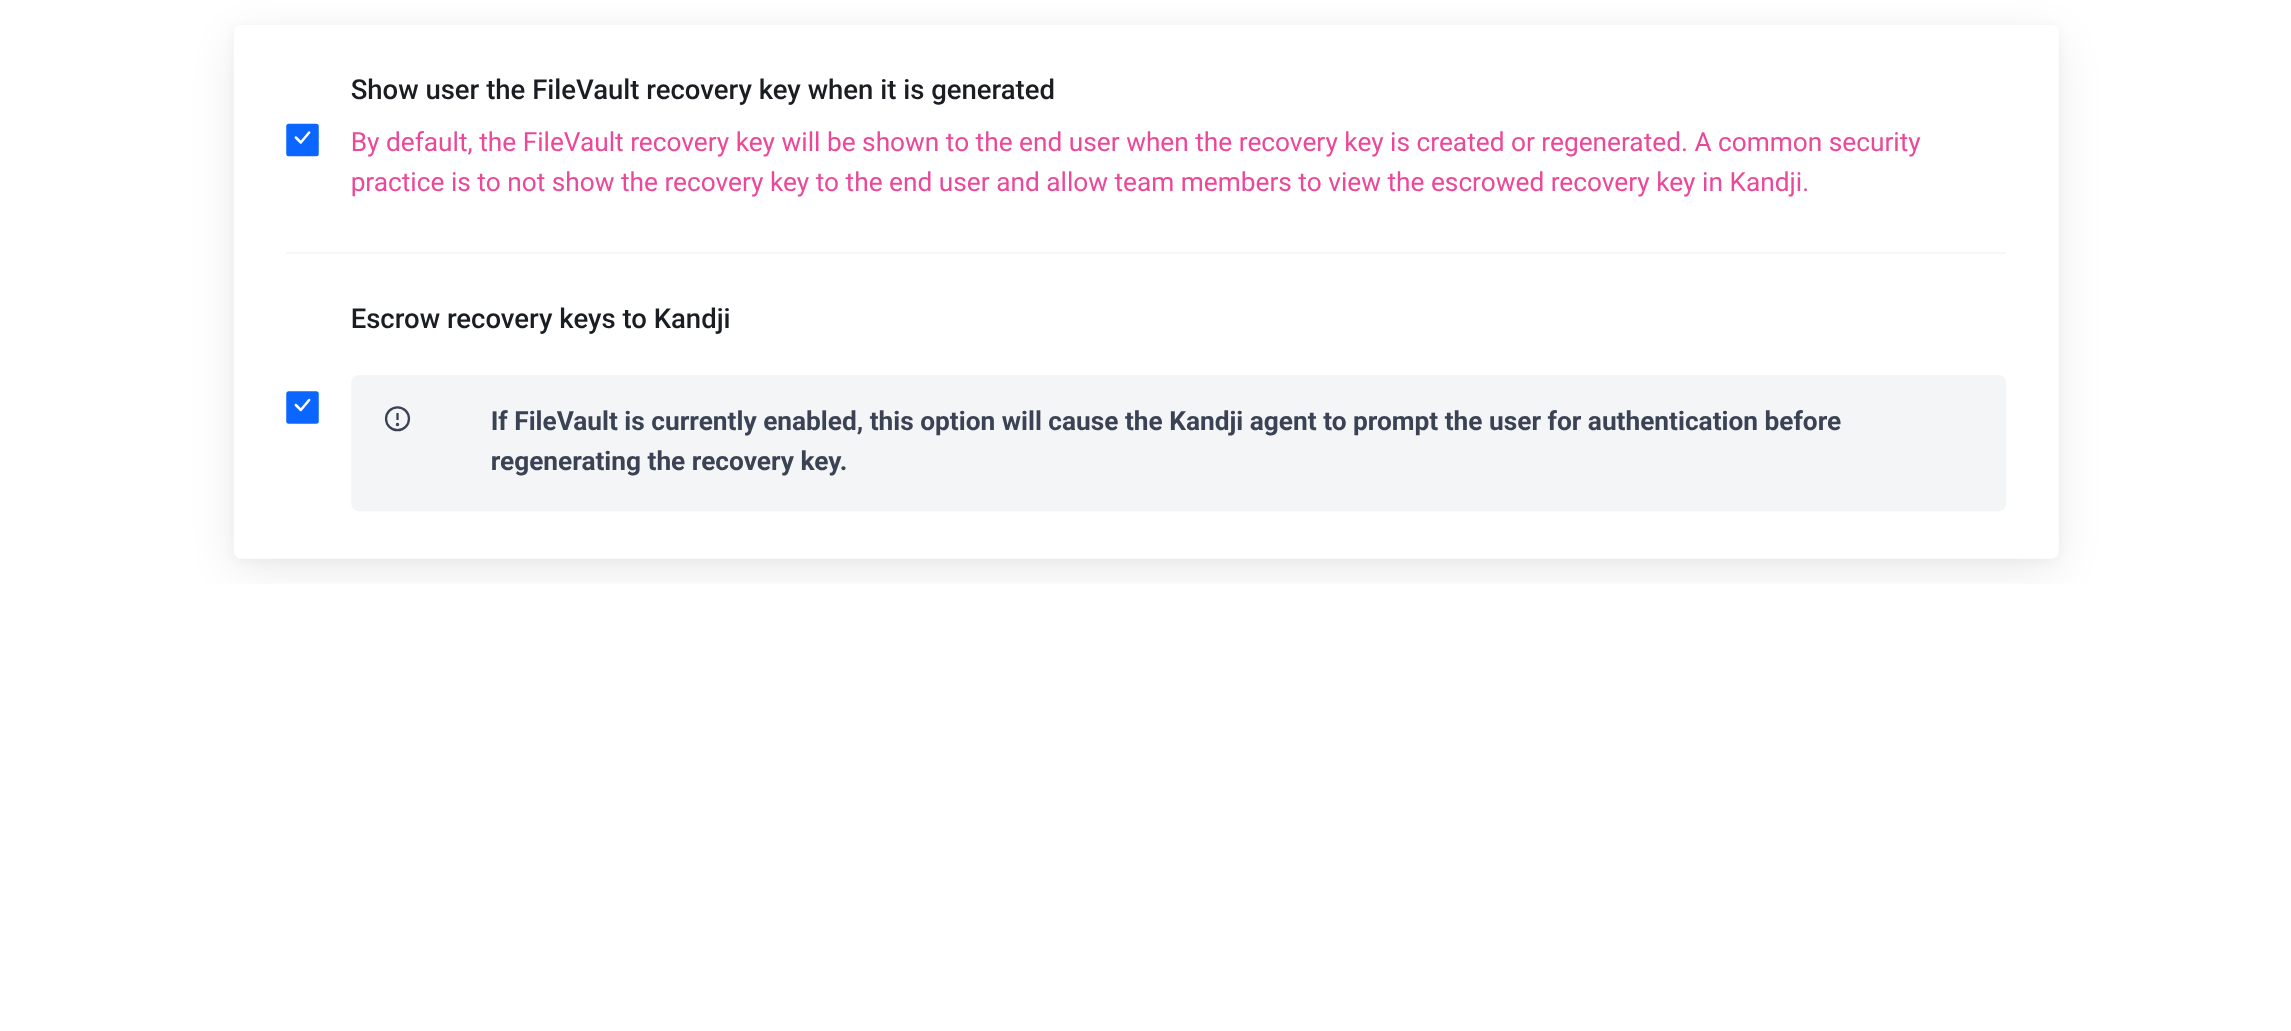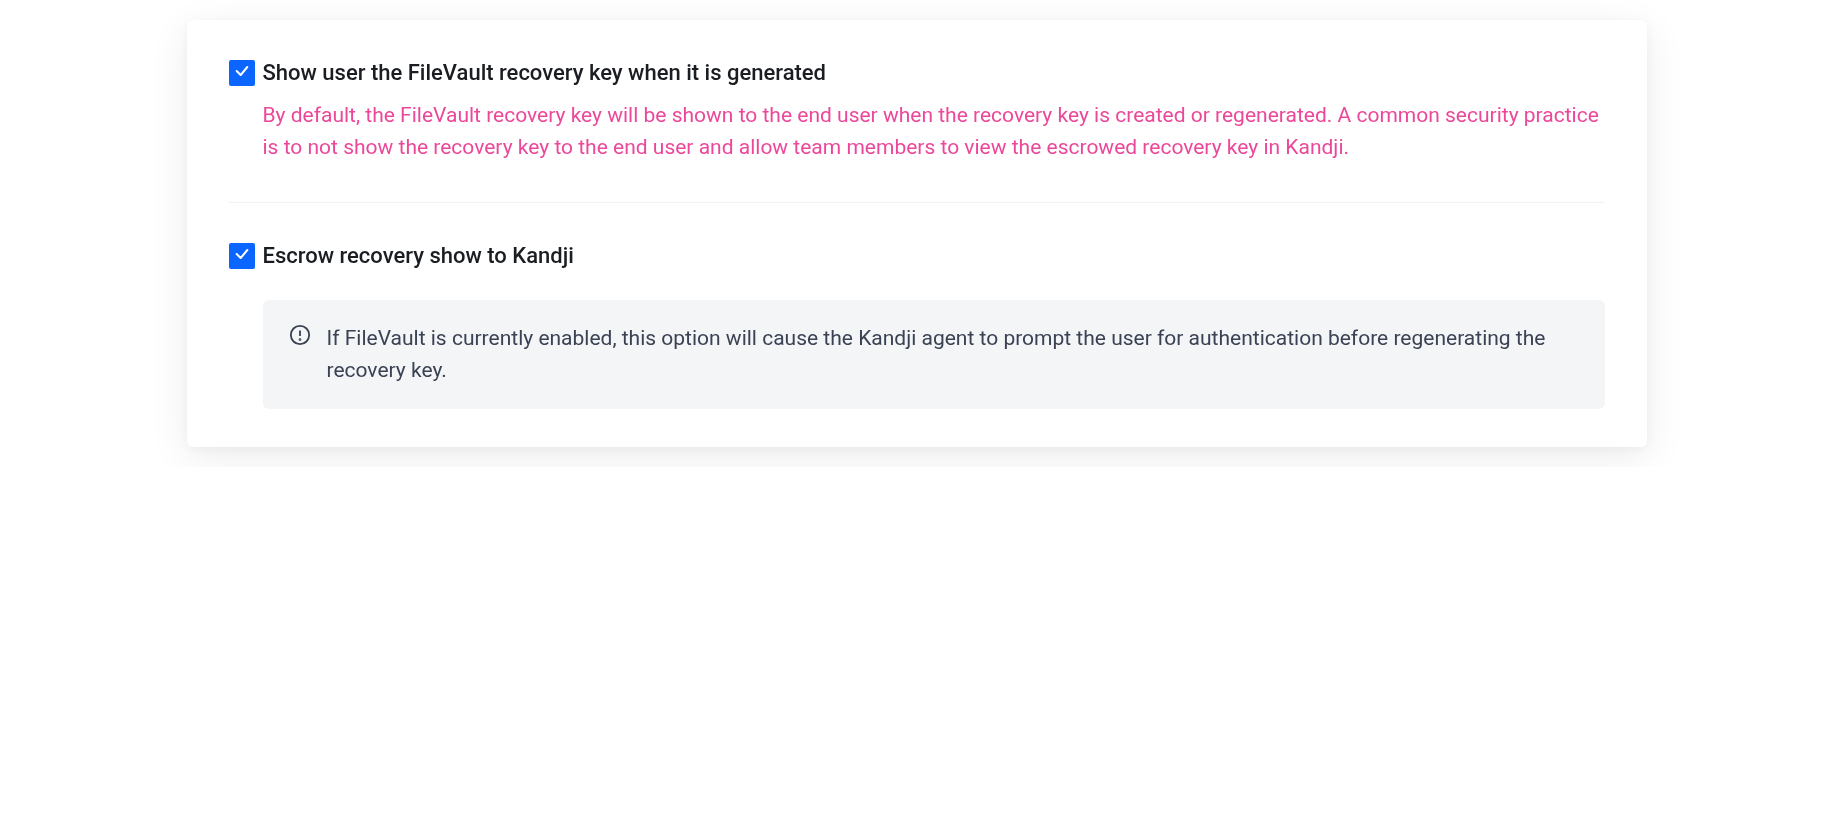--- a/index.html
+++ b/index.html
@@ -29,22 +29,22 @@
       font-size: 26px;
       font-weight: 700;
       color: #1a1d21;
       letter-spacing: -0.2px;
     }
     .card-body {
       padding: 0 42px 38px 42px;
     }
     .option-row {
       display: flex;
-      align-items: flex-start;
-      gap: 8px;
+      align-items: center;
+      gap: 26px;
       padding: 38px 0;
     }
     .option-row + .option-row {
       border-top: 1px solid #f1f2f4;
     }
     .option-row:last-child {
       padding-bottom: 0;
     }
     .checkbox {
       flex: 0 0 auto;
@@ -100,23 +100,24 @@
     }
     .info-icon svg {
       width: 22px;
       height: 22px;
       stroke: #3a4254;
       stroke-width: 2;
       fill: none;
     }
     .info-text {
       font-size: 21px;
-      font-weight: 400;
+      font-weight: 700;
       color: #3a4254;
       line-height: 1.55;
+      margin-left: 48px;
     }
   </style>
 </head>
 <body>
 
 <div class="card">
   <div class="card-body">
 
     <div class="option-row">
       <div class="checkbox">
@@ -134,21 +135,21 @@
 
     <div class="option-row">
       <div class="checkbox">
         <span>
           <svg viewBox="0 0 24 24">
               <polyline points="4 12 10 18 20 6"></polyline>
             </svg>
         </span>
       </div>
       <div class="option-content">
-        <div class="option-label">Escrow recovery show to Kandji</div>
+        <div class="option-label">Escrow recovery keys to Kandji</div>
 
         <div class="info-banner">
           <span class="info-icon">
             <svg viewBox="0 0 24 24">
               <circle cx="12" cy="12" r="10"></circle>
               <line x1="12" y1="7" x2="12" y2="13"></line>
               <circle cx="12" cy="17" r="0.5" fill="#3a4254" stroke="#3a4254"></circle>
             </svg>
           </span>
           <div class="info-text">If FileVault is currently enabled, this option will cause the Kandji agent to prompt the user for authentication before regenerating the recovery key.</div>

